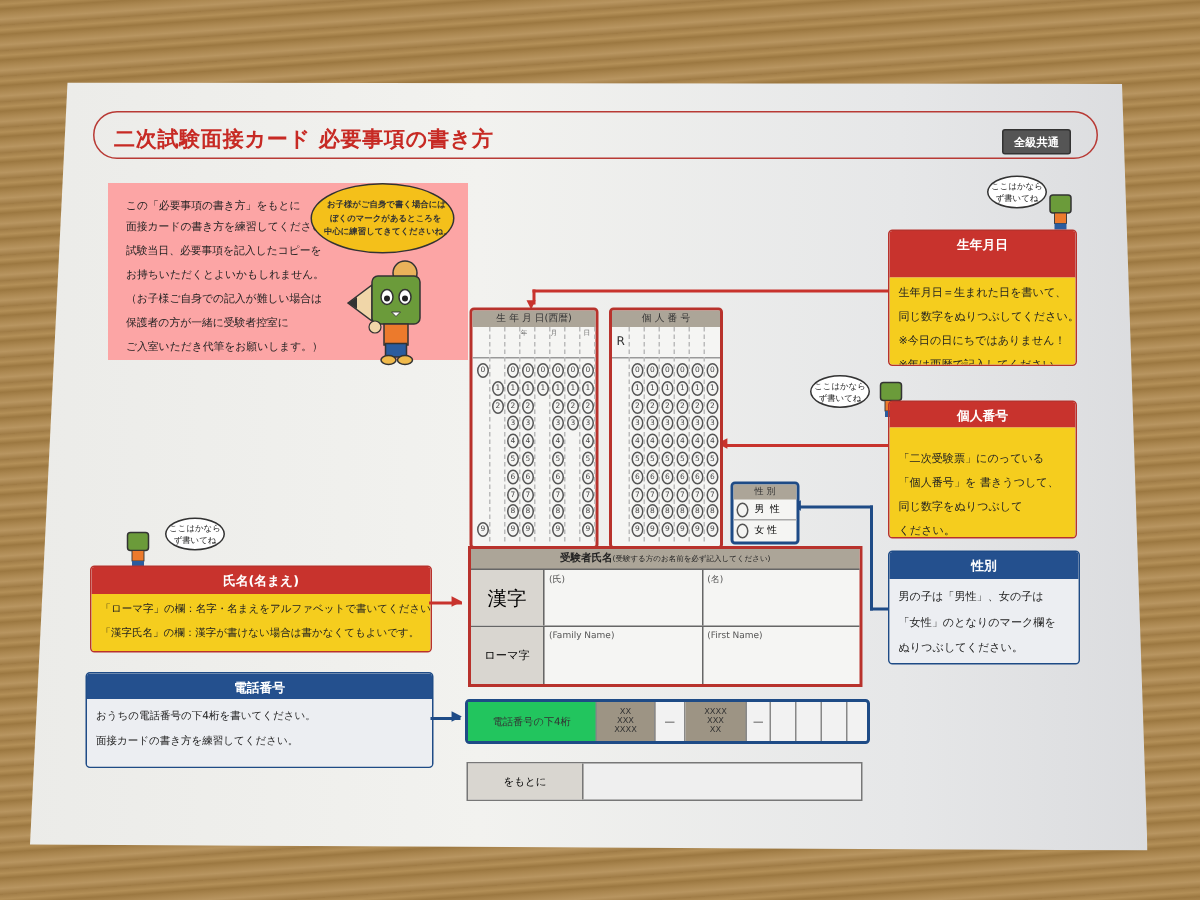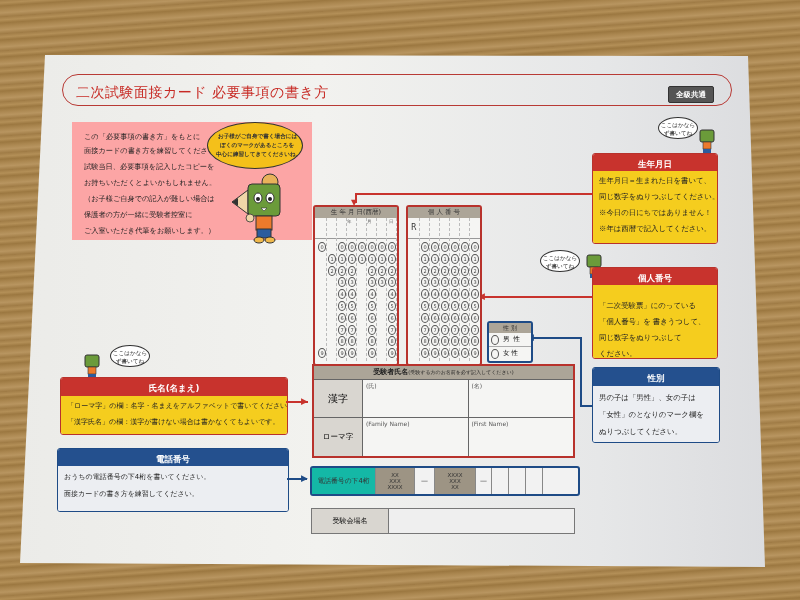--- a/index.html
+++ b/index.html
@@ -4,32 +4,32 @@
 <style>
   html,body{margin:0;padding:0;}
   body{width:800px;height:600px;position:relative;overflow:hidden;
     background:repeating-linear-gradient(176deg,#a27e48 0px,#b38f57 3px,#9c7841 6px,#aa864f 9px,#b89560 13px,#9f7b45 17px);
     font-family:"DejaVu Sans",sans-serif;}
   .paper{position:absolute;left:0;top:0;width:800px;height:600px;
     background:linear-gradient(90deg,#ebebe8 0%,#f2f2ef 40%,#e6e7e8 75%,#d9dadd 100%);
     clip-path:polygon(45px 55px,748px 56px,765px 567px,20px 563px);}
   .abs{position:absolute;}
   .title-bar{left:62px;top:74px;width:668px;height:30px;border:1.5px solid #b83a35;border-radius:16px;}
-  .title-text{left:76px;top:84px;font-size:14px;font-weight:normal;color:#c72a24;white-space:nowrap;letter-spacing:0.5px;}
+  .title-text{left:76px;top:84px;font-size:14px;font-weight:bold;color:#c72a24;white-space:nowrap;letter-spacing:0.5px;}
   .badge{left:668px;top:86px;width:44px;height:15px;background:#555;border:1px solid #333;border-radius:2px;color:#fff;font-size:7.5px;font-weight:bold;text-align:center;line-height:15px;}
   .intro{left:72px;top:122px;width:240px;height:118px;background:#fca5a5;}
   .intro-line{position:absolute;left:12px;font-size:7.2px;color:#222;white-space:nowrap;}
   .bubble{left:207px;top:122px;width:94px;height:45px;background:#f4c01a;border:1.5px solid #333;border-radius:50%;}
   .bubble-line{position:absolute;font-size:5.6px;font-weight:bold;color:#333;white-space:nowrap;}
   .card{position:absolute;border-radius:3px;overflow:hidden;}
   .card-head{color:#fff;font-weight:bold;text-align:center;font-size:8.5px;}
   .card-body{padding:4px 8px;font-size:7.5px;color:#222;line-height:17px;white-space:nowrap;}
   .red{border:1.5px solid #b8322c;}
   .red .card-head{background:#c8332d;}
-  .red .card-body{background:#f5cd1e;font-family:Liberation Serif, serif;}
+  .red .card-body{background:#f5cd1e;}
   .blue{border:1.5px solid #1e4b86;}
   .blue .card-head{background:#24508e;}
   .blue .card-body{background:#eceef2;}
   .small-bubble{background:#fff;border:1px solid #333;border-radius:50%;font-size:5.6px;text-align:center;color:#222;line-height:8px;padding-top:3px;box-sizing:border-box;}
   .grid-box{position:absolute;border:2px solid #b8322c;border-radius:3px;background:#f5f5f3;}
   .gh{background:#aca598;color:#333;font-size:6.5px;text-align:center;height:11px;line-height:11px;}
   .bub{position:absolute;width:6px;height:8px;border:0.8px solid #555;border-radius:50%;font-size:5px;line-height:8px;text-align:center;color:#444;}
   .vline{position:absolute;width:0;border-left:1px dashed #bbb;}
   .line-r{position:absolute;background:#c8332d;}
   .line-b{position:absolute;background:#1e4b86;}
@@ -83,21 +83,21 @@
 
 <div class="abs small-bubble" style="left:658px;top:117px;width:40px;height:22px;"><span>ここはかならず書いてね</span></div>
 <div class="abs" style="left:697px;top:128px;width:20px;height:26px;">
   <svg width="20" height="26">
       <rect x="3" y="2" width="14" height="12" rx="2" fill="#6b9b3a" stroke="#333"></rect>
       <rect x="6" y="14" width="8" height="7" fill="#ec7a2c" stroke="#333" stroke-width="0.6"></rect>
       <rect x="6" y="21" width="8" height="4" fill="#2b5c9e"></rect>
     </svg>
 </div>
 <div class="card red" style="left:592px;top:153px;width:124px;height:89px;">
-  <div class="card-head" style="height:17px;line-height:20px;">生年月日</div>
+  <div class="card-head" style="height:31px;line-height:20px;">生年月日</div>
   <div class="card-body" style="font-size:7.4px;line-height:16px;padding:2px 6px;height:72px;">
     <div>生年月日＝生まれた日を書いて、</div>
     <div>同じ数字をぬりつぶしてください。</div>
     <div>※今日の日にちではありません！</div>
     <div>※年は西暦で記入してください。</div>
   </div>
 </div>
 
 <div class="abs small-bubble" style="left:540px;top:250px;width:40px;height:22px;"><span>ここはかならず書いてね</span></div>
 <div class="abs" style="left:584px;top:253px;width:20px;height:26px;">
@@ -318,47 +318,47 @@
     <span class="bub" style="left:2px;top:2px;"></span>
     <span style="position:absolute;left:14px;">女 性</span>
   </div>
 </div>
 
 <div class="abs nm-box">
   <div style="background:#aca598;height:13px;line-height:13px;font-size:7px;color:#222;text-align:center;border-bottom:1px solid #666;">
     <span style="font-weight:bold">受験者氏名</span><span style="font-size:5px">(受験する方のお名前を必ず記入してください)</span>
   </div>
   <div style="display:flex;height:37px;border-bottom:1px solid #666;">
-    <div style="width:48px;background:#d9d6d0;font-size:10px;display:flex;align-items:center;justify-content:center;border-right:1px solid #666;">漢字</div>
+    <div style="width:48px;background:#d9d6d0;font-size:13px;display:flex;align-items:center;justify-content:center;border-right:1px solid #666;">漢字</div>
     <div style="flex:1;font-size:6px;color:#555;padding:2px 3px;border-right:1px solid #666;">(氏)</div>
     <div style="flex:1;font-size:6px;color:#555;padding:2px 3px;">(名)</div>
   </div>
   <div style="display:flex;height:38px;">
     <div style="width:48px;background:#d9d6d0;font-size:7.5px;display:flex;align-items:center;justify-content:center;border-right:1px solid #666;">ローマ字</div>
     <div style="flex:1;font-size:6px;color:#555;padding:2px 3px;border-right:1px solid #666;">(Family Name)</div>
     <div style="flex:1;font-size:6px;color:#555;padding:2px 3px;">(First Name)</div>
   </div>
 </div>
 
 <div class="abs tel-box">
-  <div class="tel-cell" style="width:64px;background:#14b8a6;font-size:6.8px;">電話番号の下4桁</div>
+  <div class="tel-cell" style="width:86px;background:#22c55e;font-size:6.8px;">電話番号の下4桁</div>
   <div class="tel-cell" style="width:39px;background:#9d9484;line-height:6px;">
     <span>XX</span>
     <span>XXX</span>
     <span>XXXX</span>
   </div>
   <div class="tel-cell" style="width:20px;font-size:7px;">—</div>
   <div class="tel-cell" style="width:41px;background:#9d9484;line-height:6px;">
     <span>XXXX</span>
     <span>XXX</span>
     <span>XX</span>
   </div>
   <div class="tel-cell" style="width:16px;font-size:7px;">—</div>
   <div class="tel-cell" style="width:17px;"></div>
   <div class="tel-cell" style="width:17px;"></div>
   <div class="tel-cell" style="width:17px;"></div>
   <div class="tel-cell" style="flex:1;border-right:none;"></div>
 </div>
 
 <div class="abs hall-box">
-  <div style="width:76px;background:#d9d6d0;font-size:7px;display:flex;align-items:center;justify-content:center;border-right:1px solid #777;">受験会場名</div>
+  <div style="width:76px;background:#d9d6d0;font-size:7px;display:flex;align-items:center;justify-content:center;border-right:1px solid #777;">をもとに</div>
   <div style="flex:1;font-size:7px;"></div>
 </div>
 
 </body></html>

